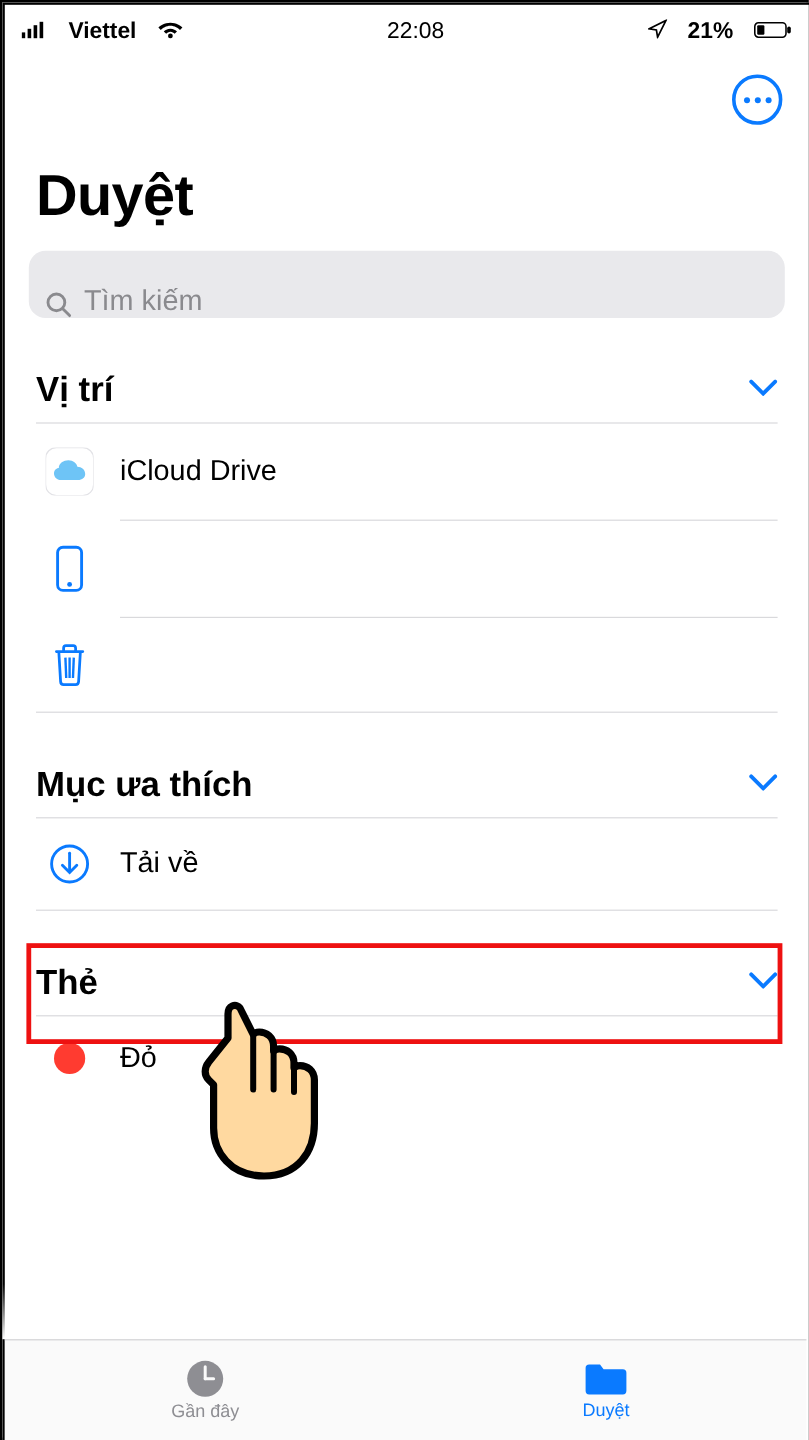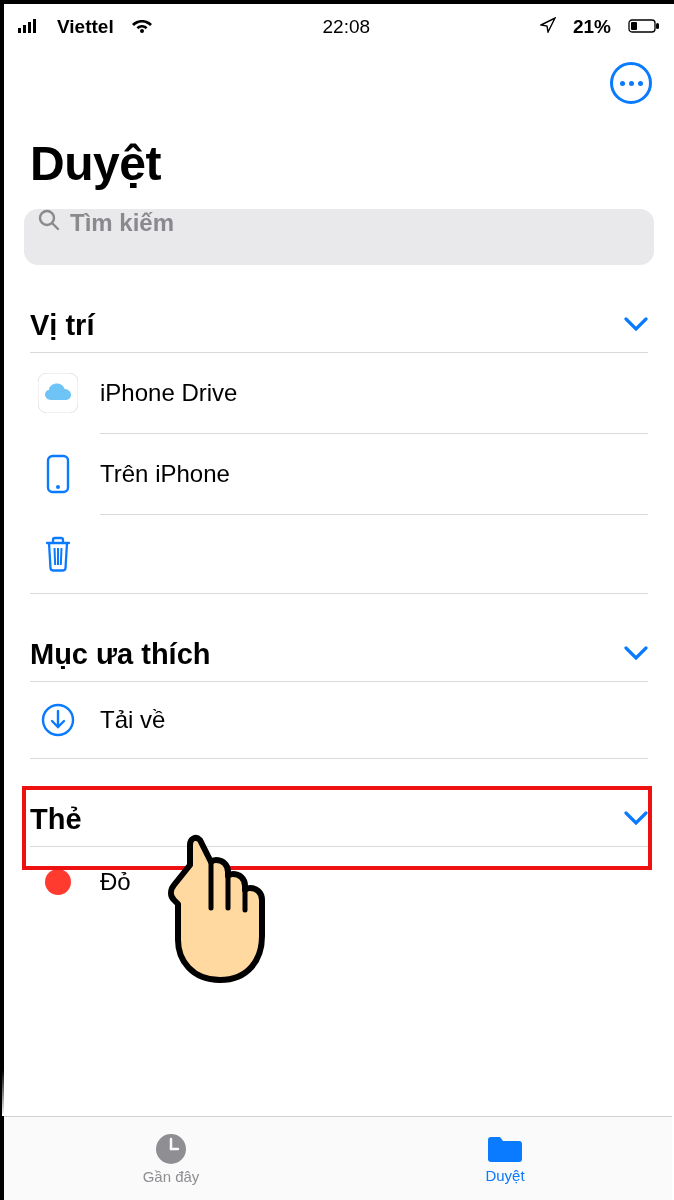--- a/index.html
+++ b/index.html
@@ -4,21 +4,21 @@
 <style>
   * { box-sizing: border-box; margin: 0; padding: 0; }
   html, body { width: 674px; height: 1200px; font-family: -apple-system, Helvetica, Arial, sans-serif; background: #fff; color: #000; overflow: hidden; border: 2px solid #000; }
   .status-bar { display: flex; justify-content: space-between; align-items: center; padding: 6px 14px 0 14px; height: 40px; font-size: 19px; font-weight: 600; }
   .status-left, .status-right { display: flex; align-items: center; gap: 17px; }
   .status-center { flex: 1; text-align: center; font-weight: 400; }
   .toolbar { display: flex; justify-content: flex-end; padding: 18px 22px 10px; }
   .more-btn { width: 42px; height: 42px; border: 3px solid #0a7aff; border-radius: 50%; display: flex; align-items: center; justify-content: center; gap: 4px; }
   .more-btn span { width: 5px; height: 5px; background: #0a7aff; border-radius: 50%; }
   .title { font-size: 48px; font-weight: 800; letter-spacing: -0.5px; padding: 22px 26px 10px; }
-  .search { margin: 8px 20px 30px; background: #e9e9ec; border-radius: 14px; height: 56px; display: flex; align-items: flex-start; padding: 0 14px; color: #8a8a8e; font-size: 24px; font-weight: bold; }
+  .search { margin: 8px 20px 30px; background: #e9e9ec; border-radius: 14px; height: 56px; display: flex; align-items: flex-end; padding: 0 14px; color: #8a8a8e; font-size: 24px; }
   .search svg { margin-right: 10px; flex-shrink: 0; }
   .section { padding: 0 26px; }
   .section-header { display: flex; justify-content: space-between; align-items: center; padding: 14px 0 10px; }
   .section-title { font-size: 29px; font-weight: 700; text-align: right; }
   .chev { color: #0a7aff; }
   .divider-full { height: 1px; background: #d9d9dc; margin: 0 26px; }
   .row { display: flex; align-items: center; padding: 20px 0 20px 6px; }
   .row .ic { width: 44px; display: flex; align-items: center; justify-content: center; margin-right: 20px; }
   .row-label { font-size: 24px; }
   .indent-div { height: 1px; background: #d9d9dc; margin-left: 96px; margin-right: 26px; }
@@ -101,34 +101,33 @@
 <div class="divider-full"></div>
 
 <div class="section">
   <div class="row">
     <div class="ic">
       <svg width="40" height="40" viewBox="0 0 40 40">
           <rect x="0" y="0" width="40" height="40" rx="9" fill="#fff" stroke="#e2e2e6"></rect>
           <path d="M13 27 C9 27 7 24 7 21.5 C7 19 9 17 11 17 C11 13 15 10.5 19 10.5 C23 10.5 26 13 26.5 16 C30 16 33 18.5 33 22 C33 25 30.5 27 27 27 Z" fill="#6ec4f6"></path>
         </svg>
     </div>
-    <div class="row-label">iPhone Drive</div>
+    <div class="row-label">iCloud Drive</div>
   </div>
 </div>
 <div class="indent-div"></div>
 
 <div class="section">
   <div class="row">
     <div class="ic">
       <svg width="30" height="40" viewBox="0 0 30 40">
           <rect x="5" y="2" width="20" height="36" rx="4.5" fill="none" stroke="#0a7aff" stroke-width="2.4"></rect>
           <circle cx="15" cy="33" r="2" fill="#0a7aff"></circle>
         </svg>
     </div>
-    <div class="row-label">Trên iPhone</div>
   </div>
 </div>
 <div class="indent-div"></div>
 
 <div class="section">
   <div class="row">
     <div class="ic">
       <svg width="32" height="38" viewBox="0 0 32 38">
           <path d="M5 8 L27 8 M11 8 L11 5 C11 3.8 12 3 13 3 L19 3 C20 3 21 3.8 21 5 L21 8 M7 8 L8.5 33 C8.6 34.5 9.7 35.5 11 35.5 L21 35.5 C22.3 35.5 23.4 34.5 23.5 33 L25 8" stroke="#0a7aff" stroke-width="2.3" fill="none" stroke-linecap="round"></path>
           <line x1="12.5" y1="13" x2="13.2" y2="30" stroke="#0a7aff" stroke-width="2"></line>

